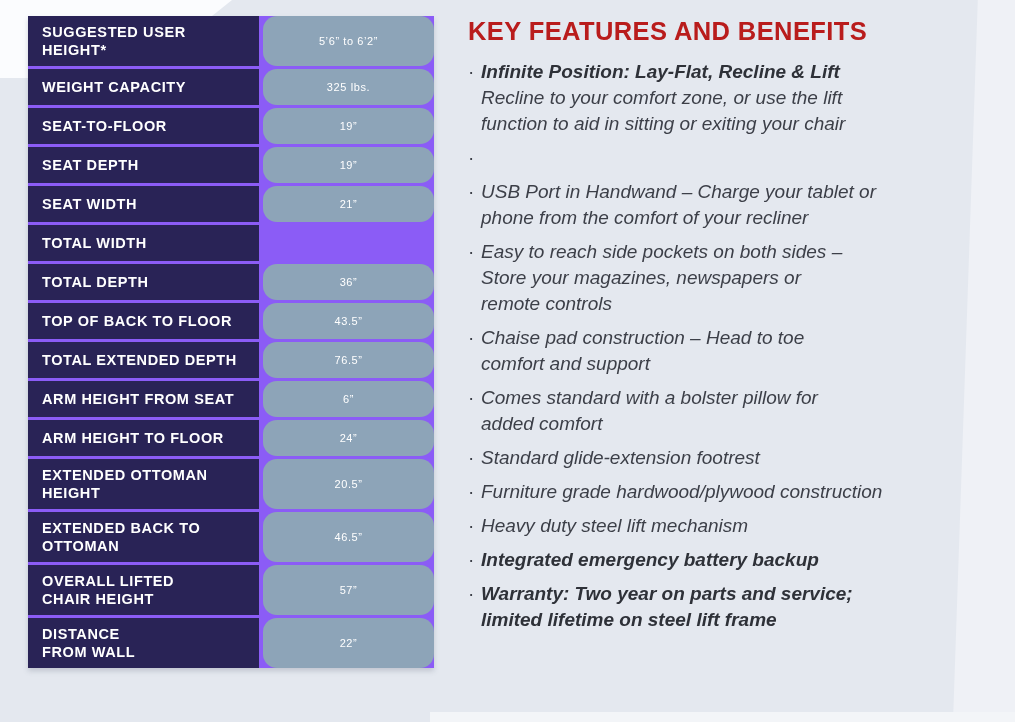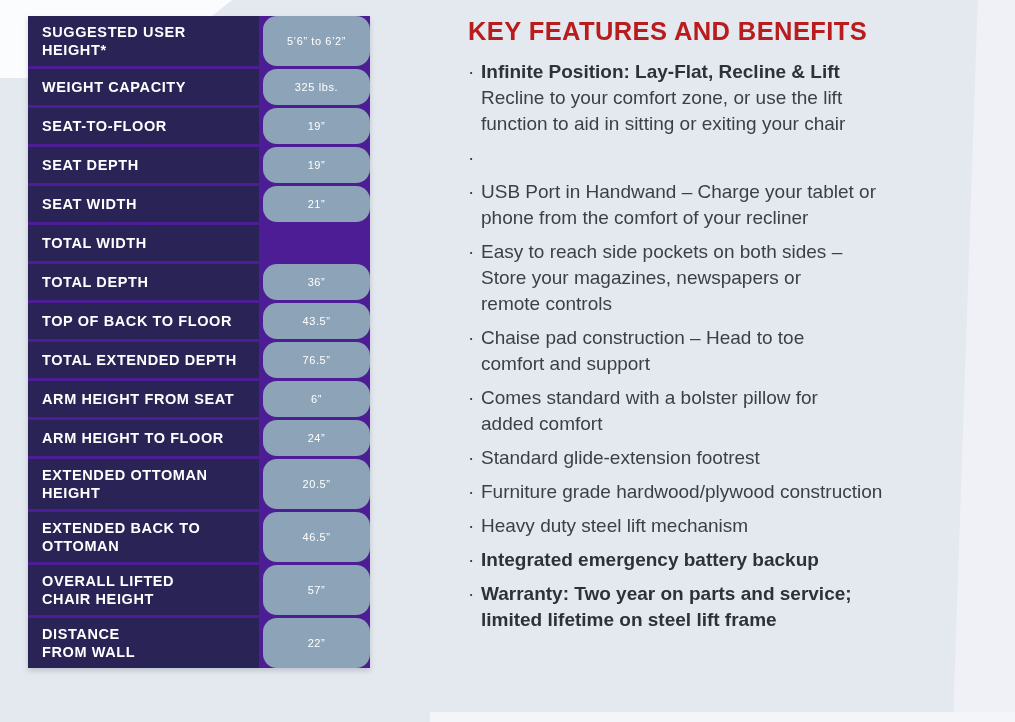--- a/index.html
+++ b/index.html
@@ -20,22 +20,22 @@
     background:#eff1f6;
     clip-path:polygon(40% 0,100% 0,100% 100%,0 100%);
     z-index:0;
   }
   .decor-bottom{
     position:absolute;left:430px;bottom:0;width:585px;height:10px;
     background:#f3f5f8;z-index:0;
   }
   
   .spec-table{
-    position:absolute;left:28px;top:16px;width:342px;
-    background:#4c1d95;
+    position:absolute;left:28px;top:16px;width:406px;
+    background:#8b5cf6;
     display:flex;flex-direction:column;gap:3px;
     z-index:2;
     box-shadow:0 3px 5px rgba(90,100,120,0.25);
   }
   .spec-row{display:flex;gap:4px;}
   .spec-label{
     width:231px;box-sizing:border-box;
     background:#292356;color:#ffffff;
     font-weight:bold;font-size:14.5px;letter-spacing:0.6px;
     line-height:18px;white-space:pre-line;
@@ -60,21 +60,21 @@
     font-size:25.5px;font-weight:bold;color:#b91c1c;letter-spacing:0.4px;
   }
   .feature-item{
     display:flex;
     margin-bottom:8px;
     font-size:19px;line-height:26px;color:#3c3f48;
   }
   .feature-bullet{
     flex:none;width:13px;color:#3c3f48;
   }
-  .feature-text{white-space:pre-line;}
+  .feature-text{white-space:pre-line;font-style:italic;}
   .feature-text b{color:#2e3138;}
 </style>
 </head>
 <body>
 
 <div class="decor-topleft"></div>
 <div class="decor-right"></div>
 <div class="decor-bottom"></div>
 
 <div class="spec-table">

